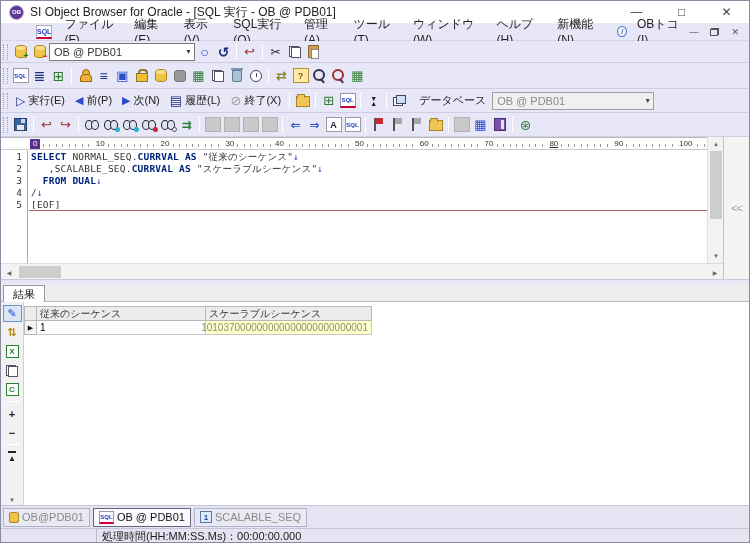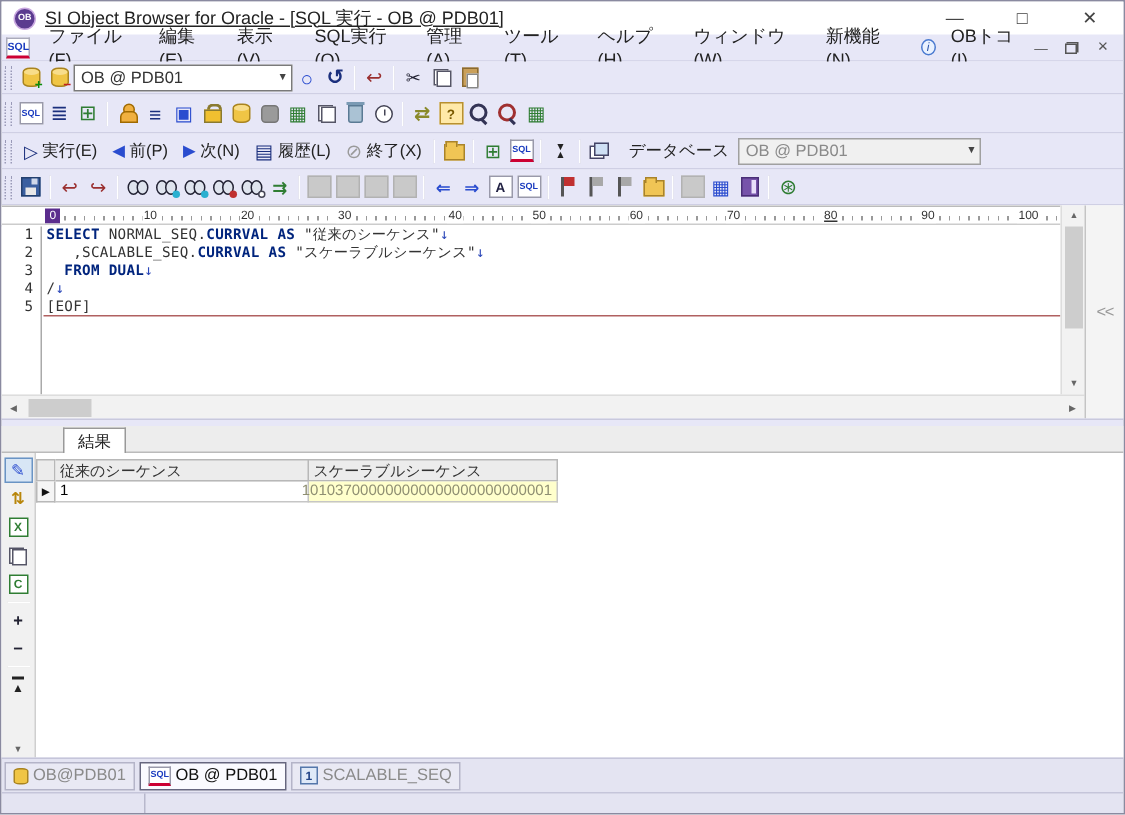--- a/index.html
+++ b/index.html
@@ -3,27 +3,27 @@
 <meta charset="utf-8">
 <style>
   * { margin:0; padding:0; box-sizing:border-box; }
   html,body { width:750px; height:543px; font-family:"Liberation Sans","DejaVu Sans",sans-serif; }
   #win { position:relative; width:750px; height:543px; background:#fff; border:1px solid #8a8aa0; overflow:hidden; }
 
   
   .titlebar { position:absolute; top:0; left:0; right:0; height:22px; background:#fff; display:flex; align-items:center; }
   .appicon { width:15px; height:15px; border-radius:50%; background:#5b3b8f; color:#fff; font-size:6px; font-weight:bold;
              display:flex; align-items:center; justify-content:center; margin:0 6px 0 8px; border:1px solid #caa9e0; }
-  .title-text { font-size:12px; color:#222;text-decoration:underline; }
+  .title-text { font-size:12px; color:#222; }
   .wctrls { margin-left:auto; display:flex; height:100%; }
   .wctrl { width:45px; height:100%; display:flex; align-items:center; justify-content:center; font-size:12px; color:#444; }
 
   
   .menubar { position:absolute; top:22px; left:0; right:0; height:18px; background:#e7e7f7; display:flex; align-items:center;
-             border-bottom:1px solid #d6d6ea; font-size:12px; color:#222; }
+             border-bottom:1px solid #d6d6ea; font-size:12px; color:#222;padding-left:32px; }
   .menu-window-icon { width:17px; height:14px; background:#fff; border:1px solid #aab; color:#1a3bbf; font-weight:bold;
              font-size:7px; display:flex; align-items:center; justify-content:center; margin:0 4px 0 3px; border-bottom:2px solid #c03; }
   .menu-item { padding:1px 8px; }
   .info-badge { width:11px; height:11px; border-radius:50%; background:#eaf2ff; border:1px solid #4a7ad0; color:#2a52a8;
              font-size:8px; font-style:italic; display:inline-flex; align-items:center; justify-content:center; margin:0 2px 0 8px; }
   .mdictrls { margin-left:auto; display:flex; gap:12px; padding-right:10px; color:#555; font-size:9px; align-items:center; }
   .ic-restore { position:relative; width:9px; height:8px; display:inline-block; }
   .ic-restore::before { content:""; position:absolute; right:0; top:0; width:6px; height:5px; border:1px solid #555; }
   .ic-restore::after { content:""; position:absolute; left:0; bottom:0; width:6px; height:5px; border:1px solid #555; background:#e7e7f7; }
 
@@ -119,21 +119,21 @@
   .hbtn { position:absolute; top:0; width:16px; height:16px; display:flex; align-items:center; justify-content:center; font-size:6px; color:#666; }
   .hthumb { position:absolute; left:18px; top:2px; width:42px; height:12px; background:#cdcdcd; }
   .collapse-strip { position:absolute; top:0; left:722px; width:26px; height:142px; background:#f4f4f4; border-left:1px solid #c4c4c4;
                     display:flex; align-items:center; justify-content:center; color:#9a9a9a; font-size:11px; letter-spacing:-1px; }
   .splitter { position:absolute; top:278px; left:0; width:748px; height:5px; background:#e7e7f7; border-top:1px solid #c9c9dd; }
 
   
   .results { position:absolute; top:283px; left:0; width:748px; height:221px; background:#fff; }
   .tabstrip { position:absolute; top:0; left:0; right:0; height:18px; background:#ededed; border-bottom:1px solid #bbb; }
   .tab { position:absolute; left:2px; top:1px; width:42px; height:17px; background:#fff; border:1px solid #999; border-bottom:none;
-         font-size:11px; color:#222; display:flex; align-items:center; justify-content:center;margin-left:39px; }
+         font-size:11px; color:#222; display:flex; align-items:center; justify-content:center; }
   .res-body { position:absolute; top:18px; left:0; right:0; bottom:0; background:#fff; }
   .rail { position:absolute; top:0; left:0; width:23px; bottom:0; background:#f1f1f1; border-right:1px solid #cfcfcf;
           display:flex; flex-direction:column; align-items:center; padding-top:2px; }
   .rail .btn { min-width:19px; height:17px; font-size:11px; margin:1px 0; }
   .rail-sel { background:#d8e6f5; border:1px solid #6a94c4; }
   .rail-sep { width:15px; height:1px; background:#ccc; border-bottom:1px solid #fff; margin:2px 0; }
   .rail-bottom { margin-top:auto; margin-bottom:2px; font-size:6px; color:#666; }
   .jump-end { border-top:2px solid #222; font-size:8px; line-height:9px; color:#222; padding-top:1px; }
   .grid { position:absolute; top:4px; left:23px; display:flex; flex-direction:column; font-size:10px; }
   .g-row { display:flex; }
@@ -185,22 +185,22 @@
   </div>
 
   <div class="menubar">
     <span class="menu-window-icon">SQL</span>
     <span class="menu-item">ファイル(F)</span>
     <span class="menu-item">編集(E)</span>
     <span class="menu-item">表示(V)</span>
     <span class="menu-item">SQL実行(O)</span>
     <span class="menu-item">管理(A)</span>
     <span class="menu-item">ツール(T)</span>
+    <span class="menu-item">ウィンドウ(W)</span>
     <span class="menu-item">ヘルプ(H)</span>
-    <span class="menu-item">ウィンドウ(W)</span>
     <span class="menu-item">新機能(N)</span>
     <span class="info-badge">i</span>
     <span class="menu-item">OBトコ(I)</span>
     <span class="mdictrls">
       <span>—</span>
       <span class="ic-restore"></span>
       <span>✕</span>
     </span>
   </div>
 
@@ -447,21 +447,21 @@
       </span>
   </div>
 
   <div class="editor-zone">
     <div class="ruler">
         <div class="ruler-dots"></div>
         <span class="tick tick0" style="left: 29px;">0</span>
         <span class="tick" style="left: 93.8px;">10</span>
         <span class="tick" style="left: 158.6px;">20</span>
         <span class="tick" style="left: 223.4px;">30</span>
-        <span class="tick" style="left: 297px;">40</span>
+        <span class="tick" style="left: 273px;">40</span>
         <span class="tick" style="left: 353px;">50</span>
         <span class="tick" style="left: 417.8px;">60</span>
         <span class="tick" style="left: 482.6px;">70</span>
         <span class="tick" style="left: 547.4px; text-decoration: underline;">80</span>
         <span class="tick" style="left: 612.2px;">90</span>
         <span class="tick" style="left: 677px;">100</span>
       </div>
     <div class="gutter">
         <div class="ln">1</div>
         <div class="ln">2</div>
@@ -575,15 +575,16 @@
       <span>OB @ PDB01</span>
       </span>
     <span class="taskbtn">
       <span class="mini-seq">1</span>
       <span>SCALABLE_SEQ</span>
       </span>
   </div>
 
   <div class="statusbar">
     <span class="status-seg1"></span>
+    <span class="status-time">処理時間(HH:MM:SS.Ms)：00:00:00.000</span>
   </div>
 
 </div>
 
 </body></html>

